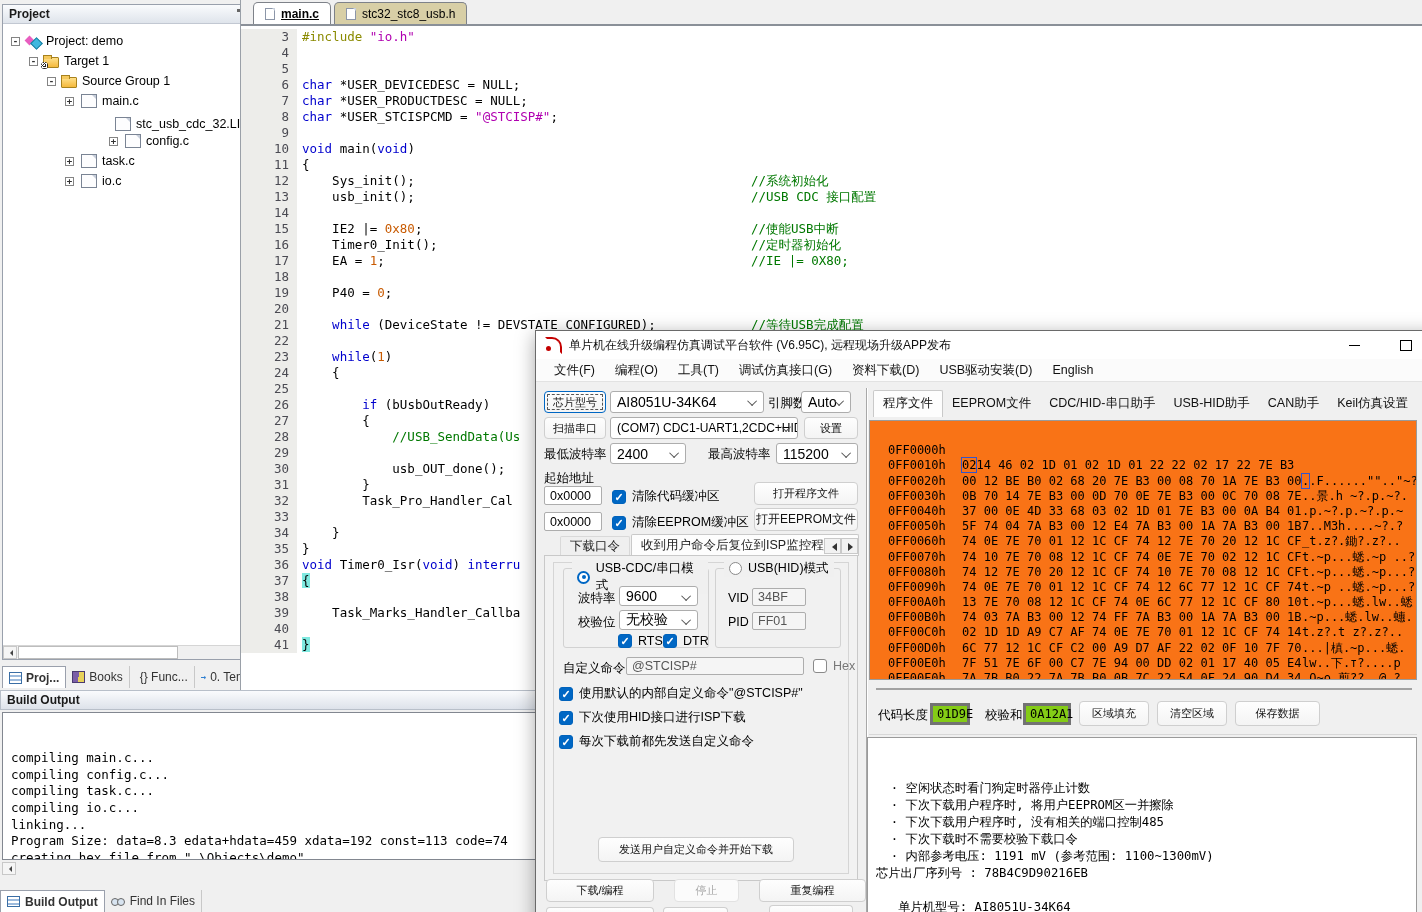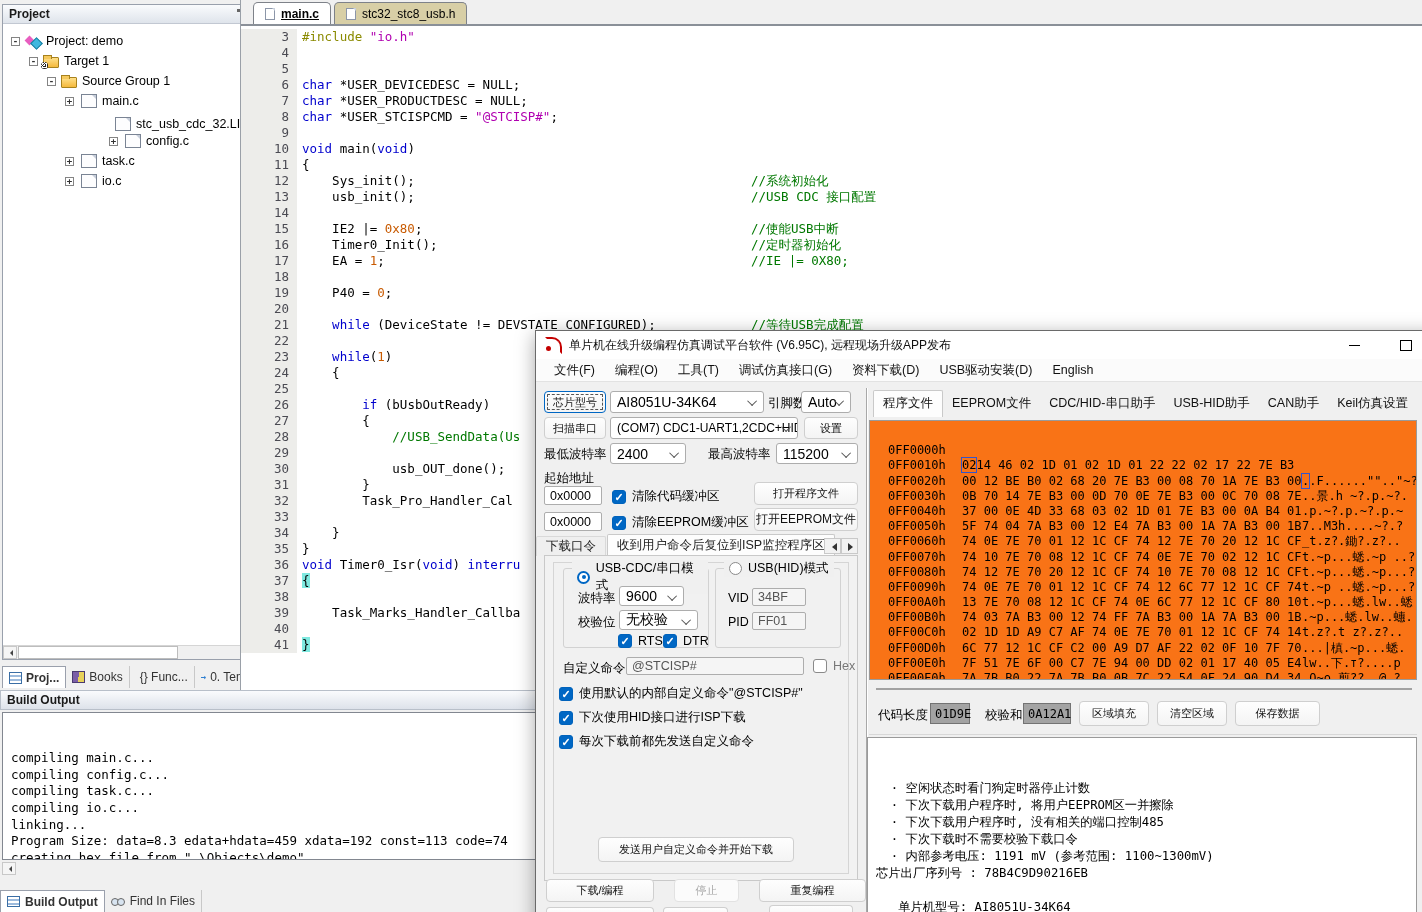--- a/index.html
+++ b/index.html
@@ -152,21 +152,21 @@
 
   .hexbox { position:absolute; background:#f97316; border:1px solid #9A9A9A; overflow:hidden;
     font:12px/15.2px "DejaVu Sans Mono",monospace; padding:7px 0 0 0; }
   .hrow { position:relative; white-space:pre; height:15.2px; }
   .haddr { position:absolute; left:18px; }
   .hsel, .hasel { border:1px solid #3355CC; margin:-1px; }
   .hsel:empty, .hasel:empty { display:none; border:none; }
   .hbyte-wrap { position:absolute; left:92px; }
   .hascii-wrap { position:absolute; left:432px; }
 
-  .valbox { position:absolute; background:#a3a3a3; border:1px solid #737373; display:flex; align-items:center; padding:8px 4px;
+  .valbox { position:absolute; background:#84cc16; border:3px solid #737373; display:flex; align-items:center; padding:8px 4px;
     font:12px "DejaVu Sans Mono",monospace; }
   .infobox { position:absolute; background:#fff; border:1px solid #9A9A9A; padding:8px 0 0 8px;
     font:12.3px/17px "DejaVu Sans Mono",monospace; color:#000; white-space:pre; overflow:hidden; }
   .partial-btn { position:absolute; height:10px; background:linear-gradient(#FEFEFE,#F6F6F6);
     border:1px solid #CFCFCF; border-radius:4px 4px 0 0; border-bottom:none; }
 </style>
 </head>
 <body>
 
 <div id="screen">
@@ -387,21 +387,21 @@
       </div>
       <div class="btn" style="left:218px;top:100px;width:104px;height:23px;">打开程序文件</div>
 
       <div class="tfield" style="left:8px;top:130px;width:58px;height:19px;">0x0000</div>
       <div class="cb" style="left:76px;top:132px;">
         <span class="box">✓</span>
         <span>清除EEPROM缓冲区</span>
       </div>
       <div class="btn" style="left:218px;top:126px;width:104px;height:23px;font-size:12px;">打开EEPROM文件</div>
 
-      <div class="opt-tabs" style="left:0;top:152px;">
+      <div class="opt-tabs" style="left:24px;top:152px;">
         <div class="otab">下载口令</div>
           <div class="otab active">收到用户命令后复位到ISP监控程序区</div>
       </div>
       <span class="spin l" style="position:absolute;left:288px;top:156px;"></span>
       <span class="spin r" style="position:absolute;left:305px;top:156px;"></span>
 
       <div style="position:absolute;left:8px;top:173px;width:314px;height:326px;background:#F2F2F2;border:1px solid #C9C9C9;"></div>
       <div style="position:absolute;left:17px;top:180px;width:296px;height:312px;border:1px solid #D5D5D5;background:#F1F1F1;"></div>
 
       <div class="groupbox" style="left:27px;top:186px;width:146px;height:80px;">
@@ -411,21 +411,21 @@
         </span>
       </div>
       <div class="groupbox" style="left:179px;top:186px;width:126px;height:80px;">
         <span class="grouplabel">
           <span class="radio"></span>
           <span>USB(HID)模式</span>
         </span>
       </div>
 
       <div class="lbl" style="left:42px;top:208px;">波特率</div>
-      <div class="combo" style="left:83px;top:204px;width:65px;height:20px;">9600</div>
+      <div class="combo" style="left:83px;top:204px;width:79px;height:20px;">9600</div>
       <div class="lbl" style="left:42px;top:232px;">校验位</div>
       <div class="combo" style="left:83px;top:228px;width:79px;height:20px;">无校验</div>
       <div class="cb" style="left:82px;top:252px;">
         <span class="box">✓</span>
         <span>RTS</span>
       </div>
       <div class="cb" style="left:127px;top:252px;">
         <span class="box">✓</span>
         <span>DTR</span>
       </div>

